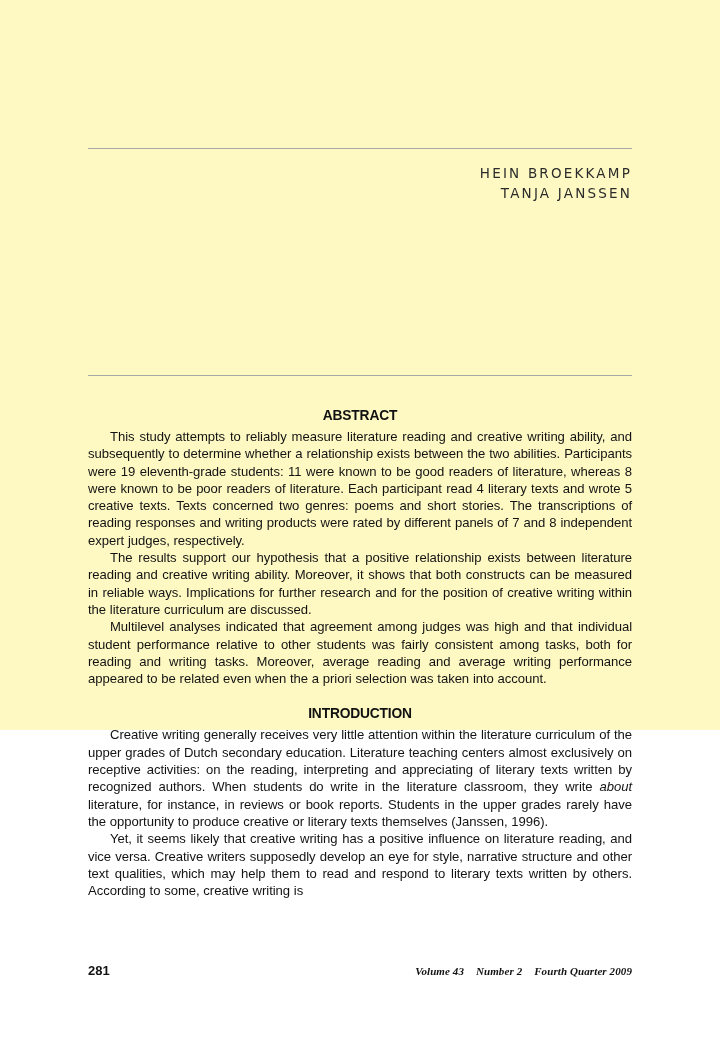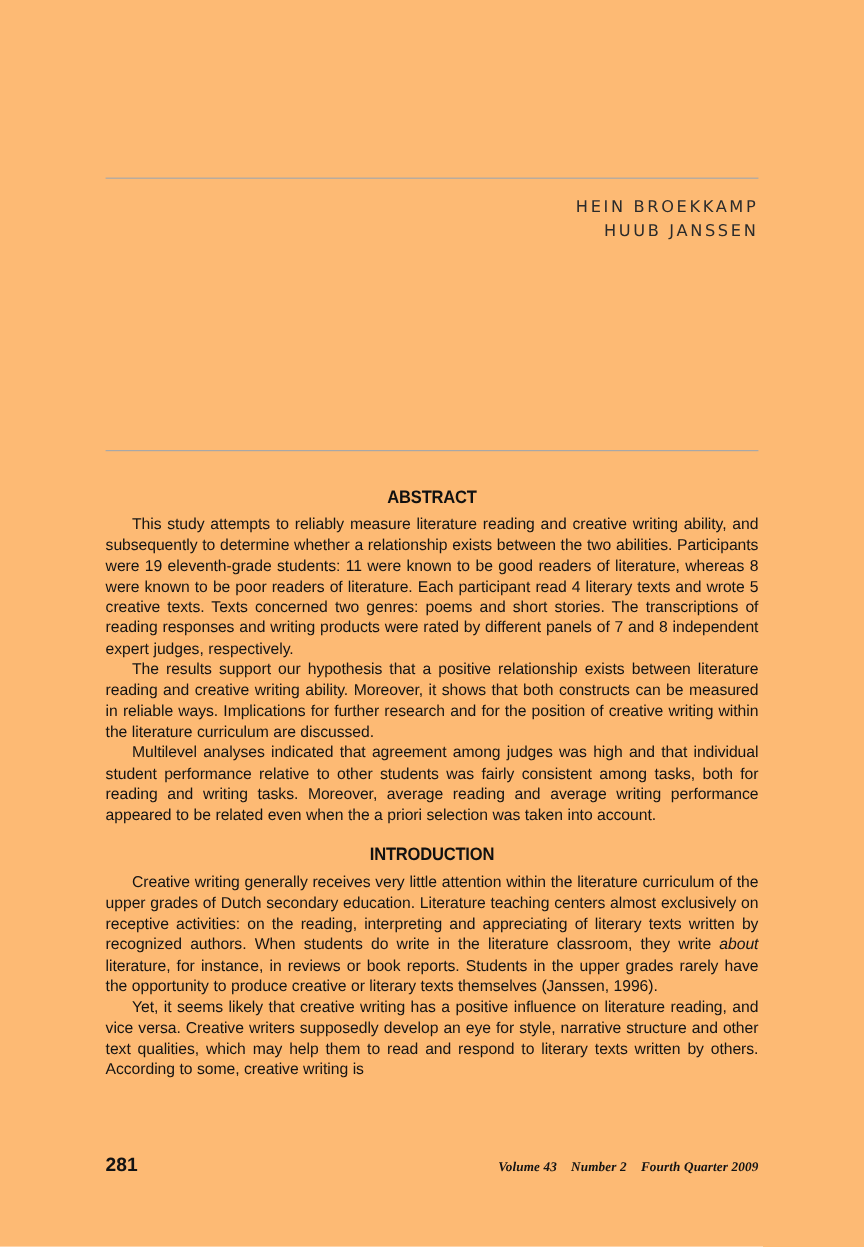--- a/index.html
+++ b/index.html
@@ -14,22 +14,22 @@
     position: relative;
     font-family: "Liberation Sans", sans-serif;
     color: #1a1a1a;
     overflow: hidden;
   }
 
   .page {
     position: absolute;
     left: 0; top: 0;
     width: 720px;
-    height: 1039px;
-    background: #fdba74;
+    height: 730px;
+    background: #fef9c3;
   }
 
   
   .rule {
     position: absolute;
     left: 88px;
     width: 544px;
     height: 1px;
     background: #a8a8a8;
   }
@@ -118,21 +118,21 @@
     left: 88px;
     top: 963px;
     width: 544px;
     display: flex;
     align-items: baseline;
     justify-content: space-between;
   }
   .folio {
     font-family: "Liberation Sans", sans-serif;
     font-weight: bold;
-    font-size: 16px;
+    font-size: 13px;
     color: #131313;
   }
   .journal-info {
     font-family: "Liberation Serif", serif;
     font-weight: bold;
     font-style: italic;
     font-size: 11px;
     color: #131313;
     letter-spacing: 0.1px;
   }
@@ -141,21 +141,21 @@
 </style>
 </head>
 <body>
 
 <div class="page">
 
   <div class="rule top"></div>
 
   <div class="authors">
     <span class="line">HEIN BROEKKAMP</span>
-    <span class="line">HUUB JANSSEN</span>
+    <span class="line">TANJA JANSSEN</span>
   </div>
 
 
   <div class="rule below-title"></div>
 
   <div class="column">
 
     <div class="section-head">ABSTRACT</div>
 
     <p class="body">This study attempts to reliably measure literature reading and creative writing ability, and subsequently to determine whether a relationship exists between the two abilities. Participants were 19 eleventh-grade students: 11 were known to be good readers of literature, whereas 8 were known to be poor readers of literature. Each participant read 4 literary texts and wrote 5 creative texts. Texts concerned two genres: poems and short stories. The transcriptions of reading responses and writing products were rated by different panels of 7 and 8 independent expert judges, respectively.</p>

